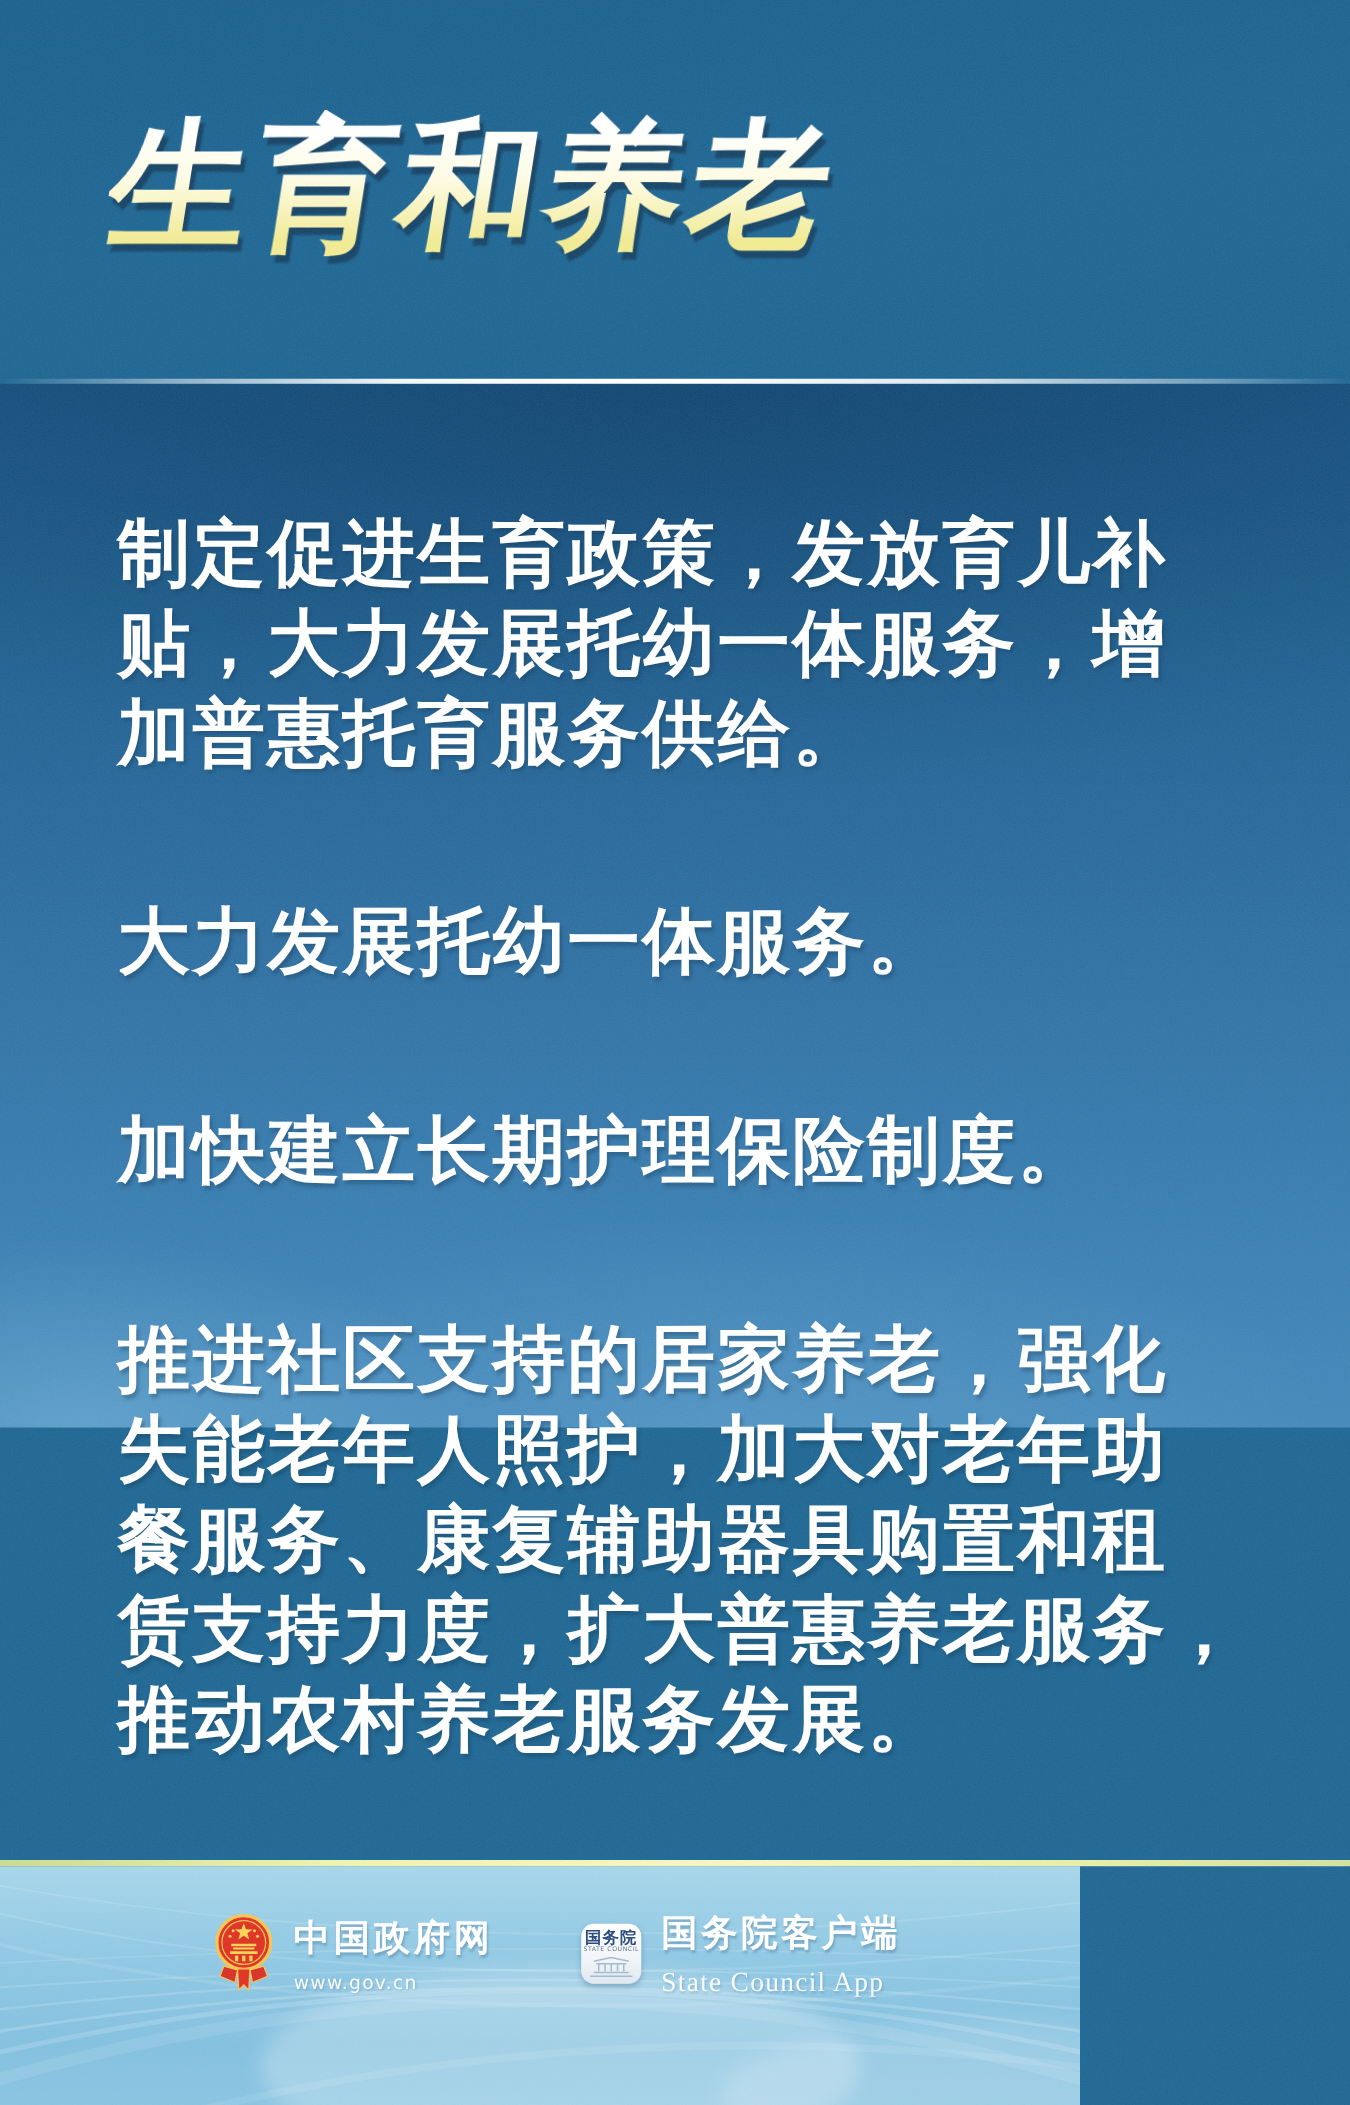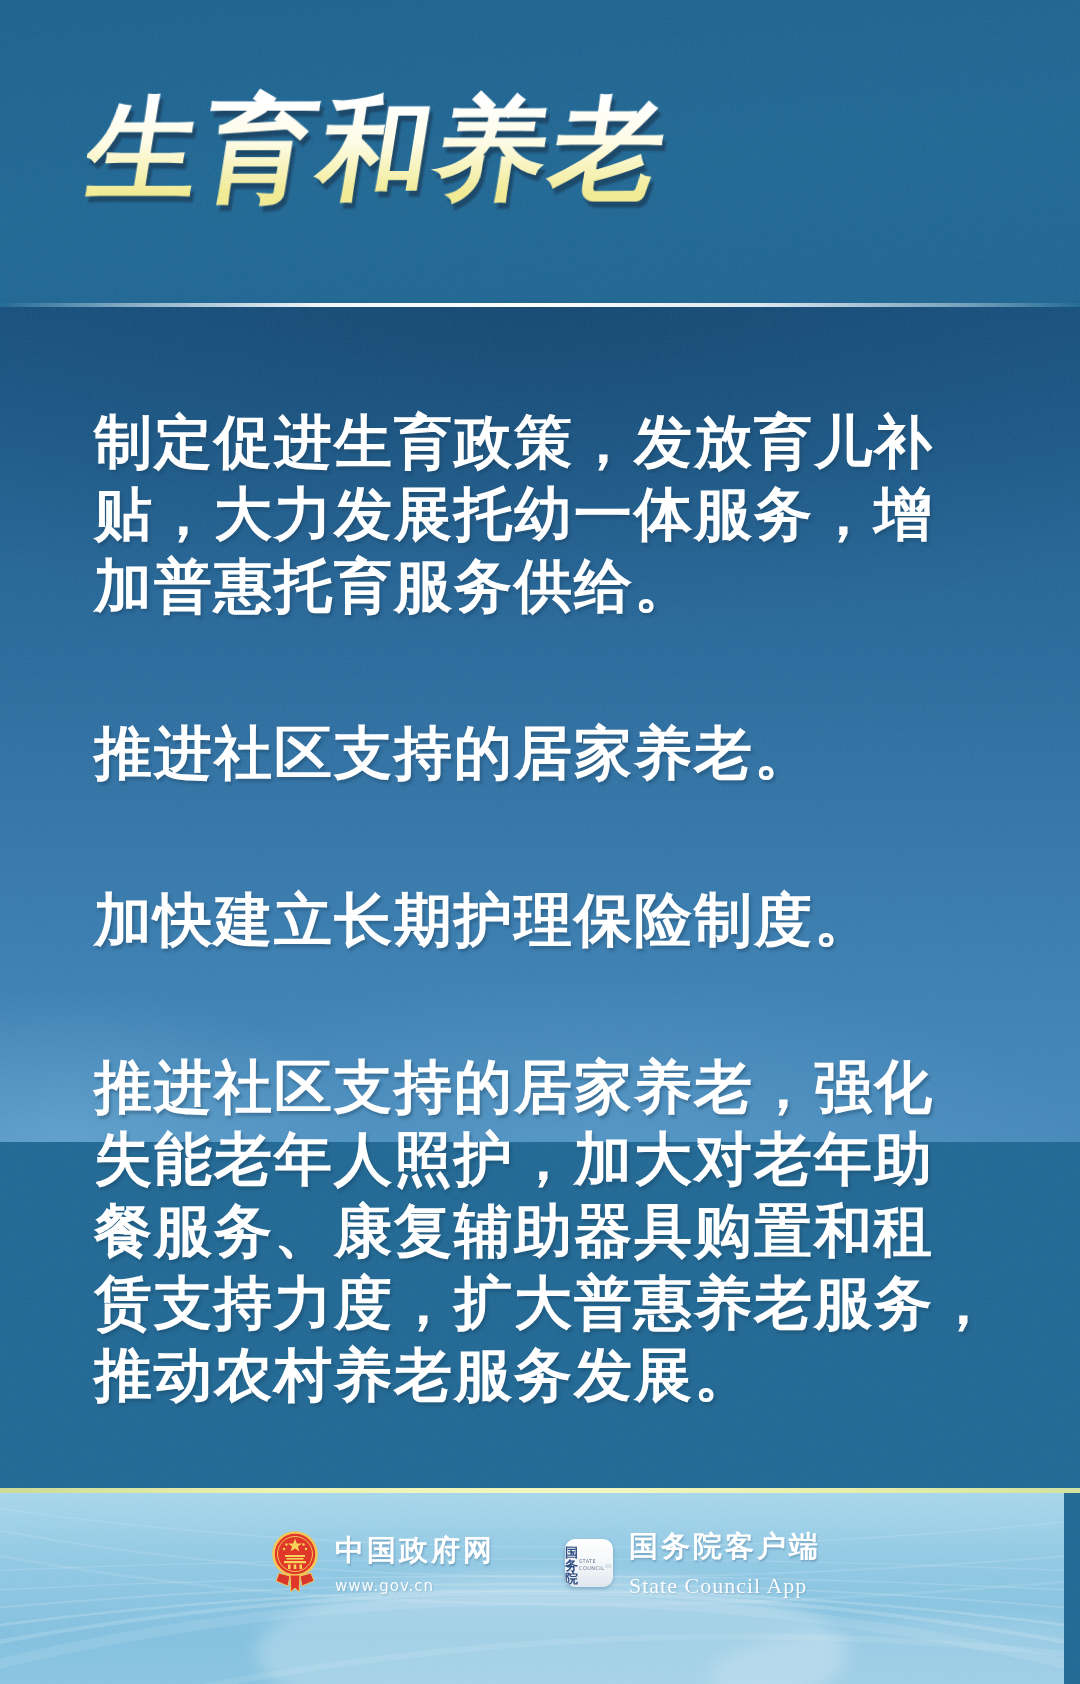--- a/index.html
+++ b/index.html
@@ -60,21 +60,21 @@
     padding:99px 58px 0 94px;
   }
   .body-text p{
     font-size:58px; line-height:72px; font-weight:700; letter-spacing:2px;
     color:#ffffff; white-space:pre-line; margin:0 0 95px 0;
     text-shadow:2px 3px 3px rgba(10,45,75,0.35);
   }
 
   
   .footer{
-    position:absolute; top:1493px; left:0; width:1064px; height:191px;
+    position:absolute; top:1493px; left:0; width:864px; height:191px;
     background:linear-gradient(180deg,#a3d4e9 0%, #8cc6e2 35%, #7dbddd 75%, #83c1df 100%);
     padding-left:28px;
   }
   .footer-art{ position:absolute; inset:0; width:100%; height:100%; }
   .footer-row{
     position:relative; z-index:2; height:100%;
     display:flex; align-items:center; justify-content:center; gap:70px;
     padding-bottom:52px;
   }
   .brand{ display:flex; align-items:center; gap:16px; }
@@ -82,21 +82,21 @@
   .brand-name{ font-size:29px; font-weight:bold; letter-spacing:3px;
     text-shadow:1px 2px 2px rgba(40,90,130,0.35); }
   .brand-sub{ font-size:15px; letter-spacing:1px; margin-top:6px; opacity:0.95;
     text-shadow:1px 1px 2px rgba(40,90,130,0.3); }
   .brand-sub.serif{ font-family:"Liberation Serif","DejaVu Serif",serif; font-size:22px; }
 
   .app-icon{
     width:48px; height:48px; border-radius:10px;
     background:linear-gradient(180deg,#ffffff 0%, #f2f5f8 55%, #dde6ee 100%);
     box-shadow:0 2px 4px rgba(40,90,130,0.35);
-    display:flex; flex-direction:row; align-items:center; justify-content:flex-start;
+    display:flex; flex-direction:column; align-items:center; justify-content:flex-start;
     padding-top:5px; overflow:hidden;
   }
   .app-icon .cn{ font-size:13px; font-weight:bold; color:#1d3f77; letter-spacing:1px; line-height:13px; }
   .app-icon .en{ font-size:5px; color:#5a7089; letter-spacing:0.4px; line-height:7px; }
   .app-icon svg{ display:block; margin-top:1px; }
 
   
   .texture{ position:absolute; inset:0; width:100%; height:100%; z-index:4;
     pointer-events:none; opacity:0.55; }
 </style>
@@ -109,21 +109,21 @@
     <h1 class="title">生育和养老</h1>
   </div>
 
   <div class="divider-white"></div>
 
   <div class="body-section">
     <div class="body-text">
       <p>制定促进生育政策，发放育儿补
 贴，大力发展托幼一体服务，增
 加普惠托育服务供给。</p>
-      <p>推进社区支持的居家养老。</p>
+      <p>大力发展托幼一体服务。</p>
       <p>加快建立长期护理保险制度。</p>
       <p>推进社区支持的居家养老，强化
 失能老年人照护，加大对老年助
 餐服务、康复辅助器具购置和租
 赁支持力度，扩大普惠养老服务，
 推动农村养老服务发展。</p>
     </div>
   </div>
 
   <div class="divider-yellow"></div>

